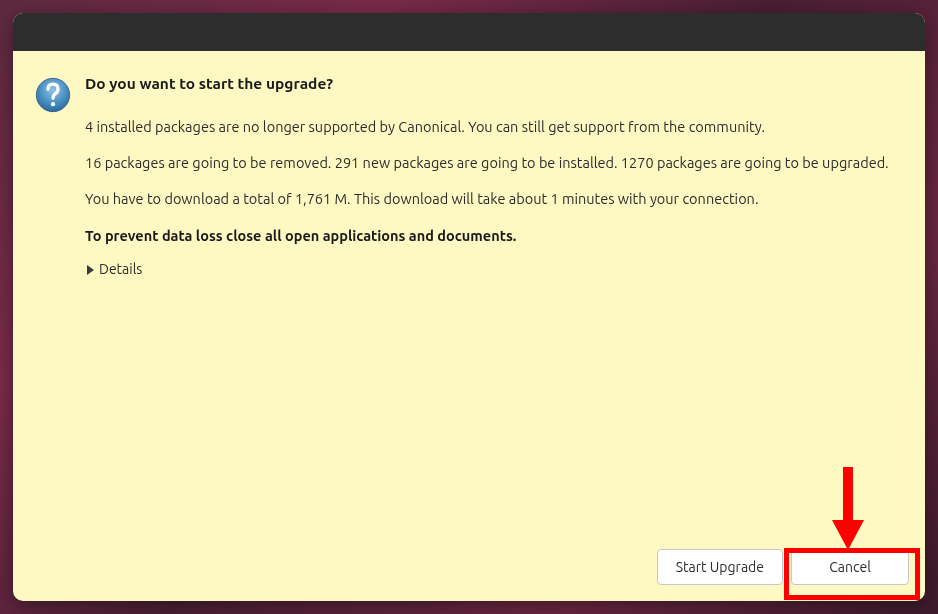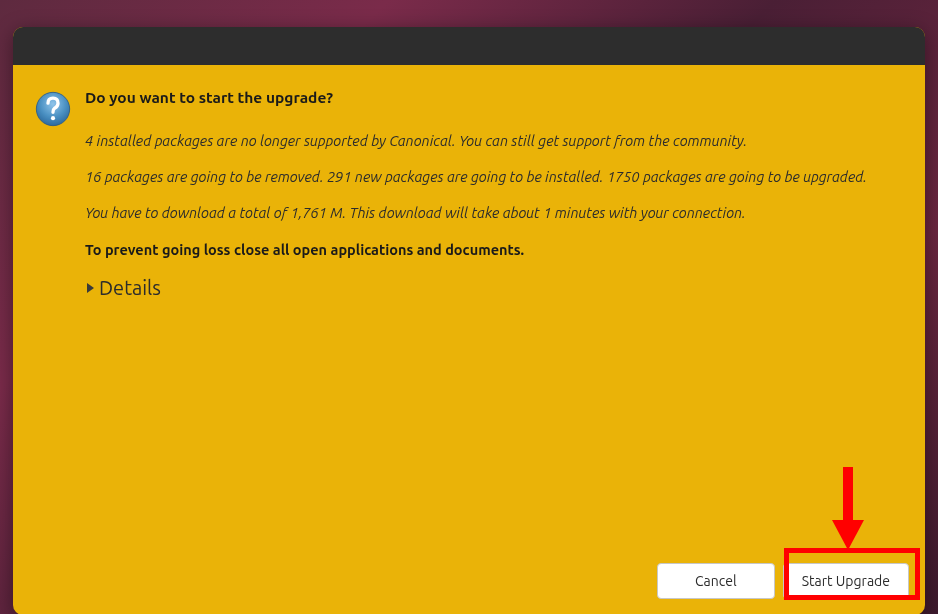--- a/index.html
+++ b/index.html
@@ -12,25 +12,25 @@
       width: 938px;
       height: 614px;
       background: linear-gradient(135deg, #5e2a3f 0%, #7a2b4a 25%, #4a1f35 50%, #6b2640 75%, #3d1a2d 100%);
       font-family: Ubuntu, "Segoe UI", sans-serif;
       position: relative;
       overflow: hidden;
     }
 
     .dialog {
       position: absolute;
-      top: 27px;
+      top: 13px;
       left: 13px;
       width: 912px;
       height: 588px;
-      background: #eab308;
+      background: #fef9c3;
       border-radius: 10px;
       overflow: hidden;
       box-shadow: 0 4px 20px rgba(0,0,0,0.4);
       display: flex;
       flex-direction: column;
     }
 
     .titlebar {
       height: 38px;
       background: #2d2d2d;
@@ -63,34 +63,33 @@
 
     .dialog-title {
       font-size: 15.5px;
       font-weight: 700;
       color: #1a1a1a;
       margin-bottom: 22px;
     }
 
     .info-line {
       margin-bottom: 16px;
-      font-style: italic;
     }
 
     .warning-line {
       font-weight: 700;
       color: #1a1a1a;
       margin-bottom: 14px;
     }
 
     .details-expander {
       display: flex;
       align-items: center;
       cursor: pointer;
-      font-size: 20px;
+      font-size: 14px;
       color: #2c2c2c;
       user-select: none;
       padding-left: 2px;
     }
 
     .triangle-icon {
       display: inline-block;
       width: 0;
       height: 0;
       border-top: 5px solid transparent;
@@ -155,33 +154,33 @@
         </defs>
         <circle cx="24" cy="24" r="20" fill="url(#qg)" stroke="#2a5a85" stroke-width="1"></circle>
         <path d="M 18 17 Q 18 11 24 11 Q 30 11 30 17 Q 30 21 26 23 Q 24 24.5 24 28" fill="none" stroke="#ffffff" stroke-width="4" stroke-linecap="round"></path>
         <circle cx="24" cy="35" r="2.5" fill="#ffffff"></circle>
       </svg>
     </div>
 
     <div class="content-col">
       <div class="dialog-title">Do you want to start the upgrade?</div>
       <div class="info-line">4 installed packages are no longer supported by Canonical. You can still get support from the community.</div>
-      <div class="info-line">16 packages are going to be removed. 291 new packages are going to be installed. 1750 packages are going to be upgraded.</div>
+      <div class="info-line">16 packages are going to be removed. 291 new packages are going to be installed. 1270 packages are going to be upgraded.</div>
       <div class="info-line">You have to download a total of 1,761 M. This download will take about 1 minutes with your connection.</div>
-      <div class="warning-line">To prevent going loss close all open applications and documents.</div>
+      <div class="warning-line">To prevent data loss close all open applications and documents.</div>
       <div class="details-expander">
         <span class="triangle-icon"></span>
         <span>Details</span>
       </div>
     </div>
   </div>
 
   <div class="button-bar">
+    <button class="btn">Start Upgrade</button>
     <button class="btn">Cancel</button>
-    <button class="btn">Start Upgrade</button>
   </div>
 </div>
 
 <svg class="annotation-arrow" width="40" height="90">
   <line x1="20" y1="5" x2="20" y2="62" stroke="#ff0000" stroke-width="10"></line>
   <polygon points="20,88 4,58 36,58" fill="#ff0000"></polygon>
 </svg>
 
 <div class="annotation-box"></div>
 

